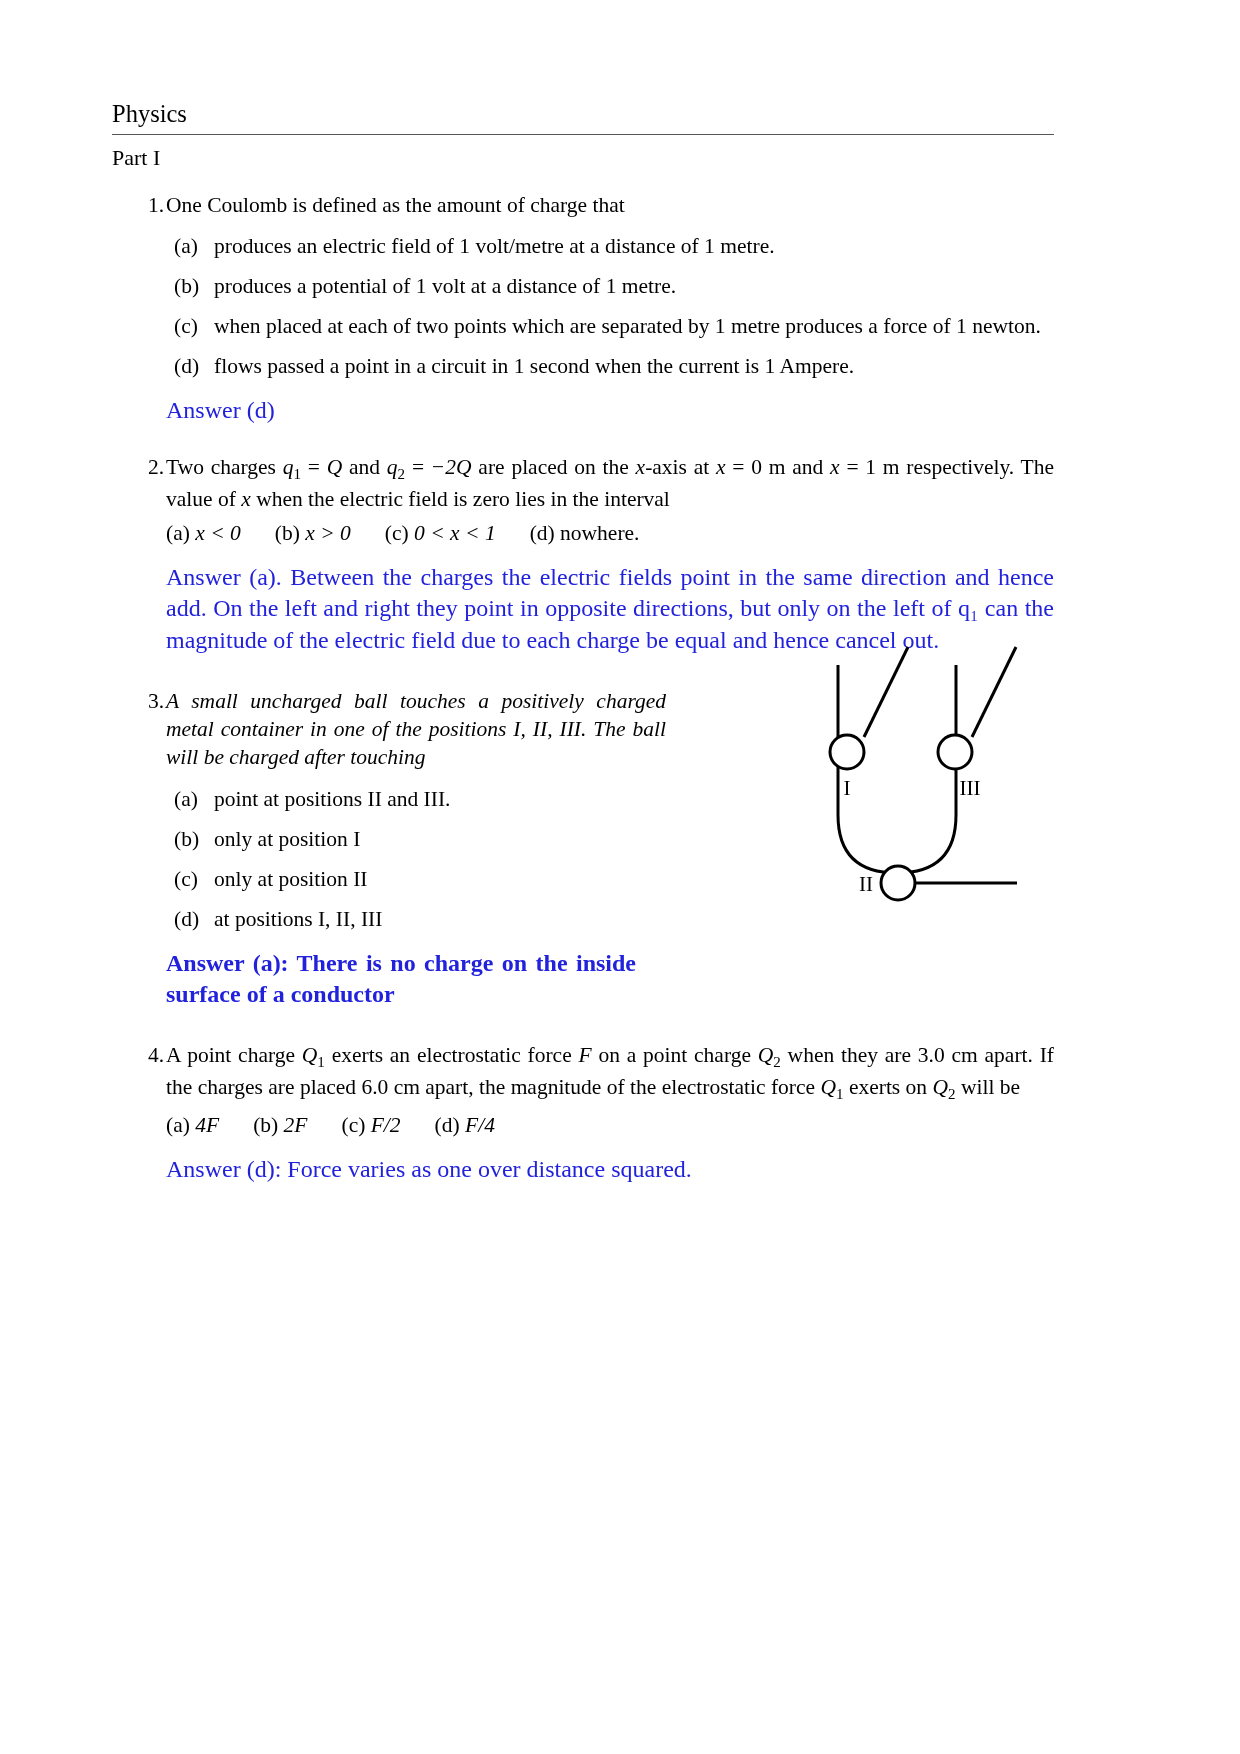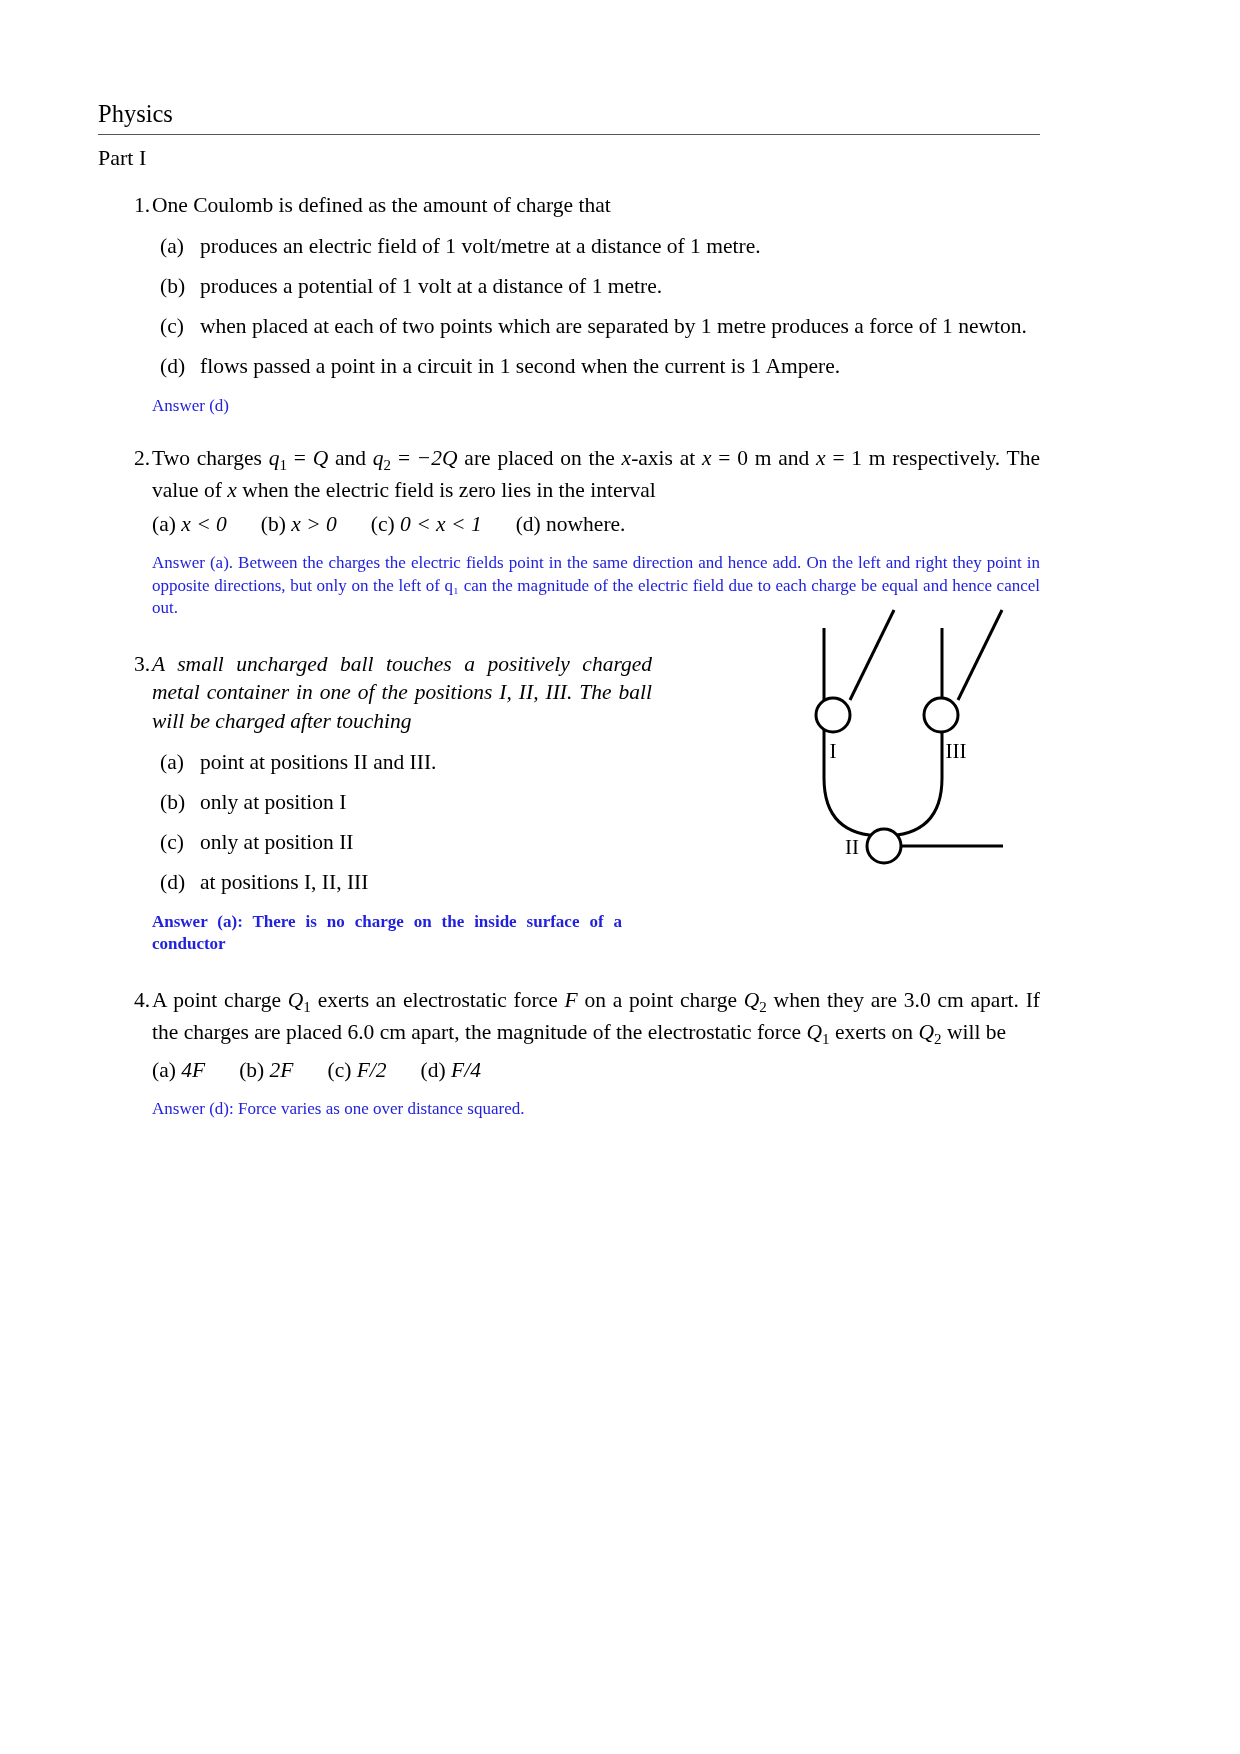--- a/index.html
+++ b/index.html
@@ -10,21 +10,21 @@
   body {
     width: 1240px;
     height: 1754px;
     font-family: "Liberation Serif", "DejaVu Serif", serif;
     color: #000000;
     position: relative;
     overflow: hidden;
   }
   .page {
     position: absolute;
-    left: 98px;
+    left: 112px;
     top: 100px;
     width: 942px;
   }
   
   .header {
     display: flex;
     justify-content: space-between;
     align-items: baseline;
     font-size: 24.5px;
     padding-bottom: 6px;
@@ -78,21 +78,21 @@
   .opts-inline {
     font-size: 21.5px;
     margin-top: 6px;
     white-space: nowrap;
   }
   .opts-inline .oi { margin-right: 34px; }
   .opts-inline .oi:last-child { margin-right: 0; }
   
   .answer {
     color: #2222dd;
-    font-size: 17px;
+    font-size: 24px;
     line-height: 1.32;
     margin-top: 14px;
     text-align: justify;
   }
   .answer.tight { }
   .answer.narrow { width: 470px; font-weight: bold; }
   
   .mi { font-style: italic; font-family: "Liberation Serif", "DejaVu Serif", serif; }
   sub { font-size: 0.7em; }
   

